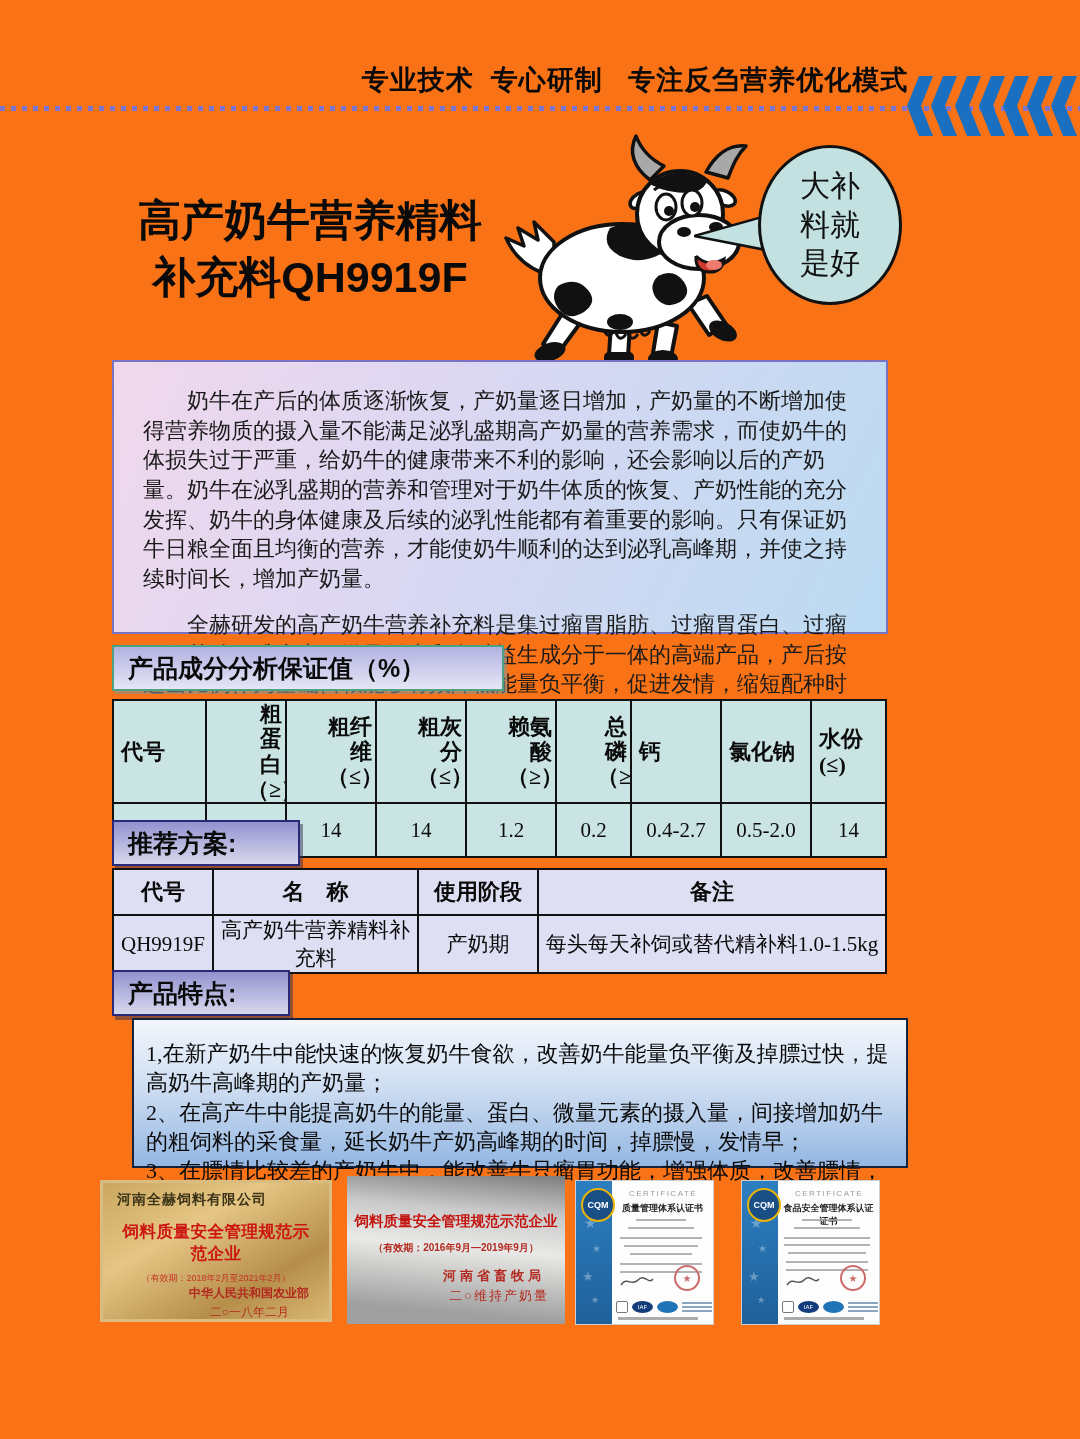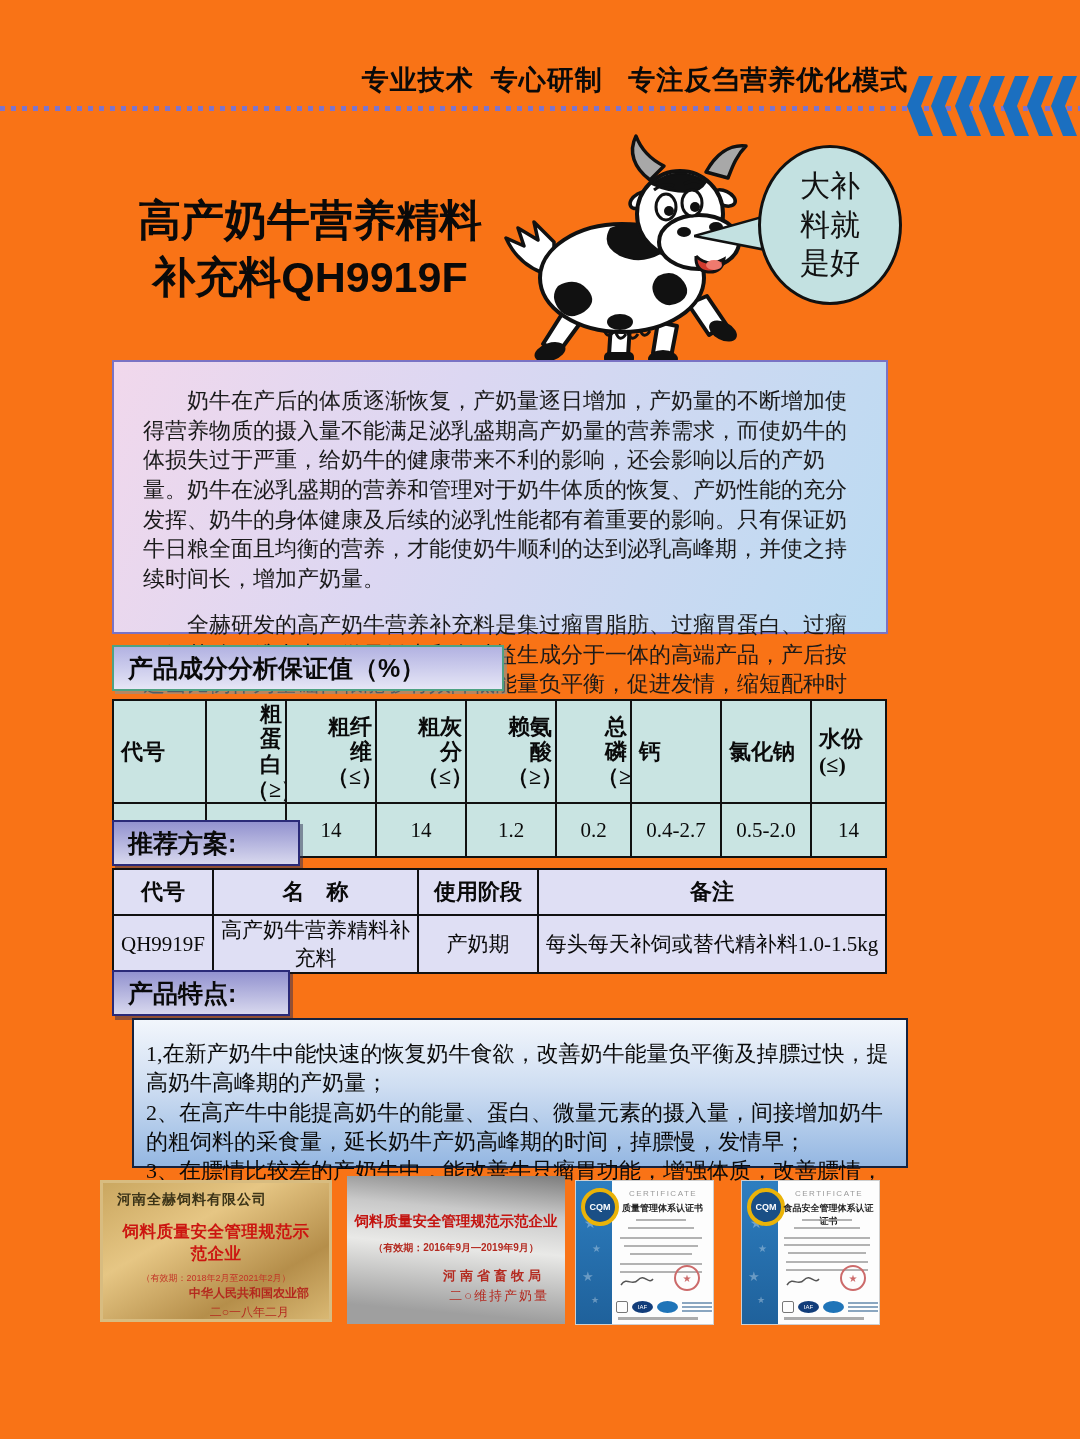--- a/index.html
+++ b/index.html
@@ -76,21 +76,21 @@
   .silver-valid{margin-top:10px;text-align:center;font-size:10px;font-weight:bold;color:#b42a20;}
   .silver-issuer{margin-top:12px;text-align:right;padding-right:14px;font-size:13px;font-weight:bold;
                  letter-spacing:4px;color:#b42a20;}
   .silver-date{margin-top:2px;text-align:right;padding-right:10px;font-size:13px;color:#b42a20;letter-spacing:2px;}
 
   .cert-doc{position:absolute;top:1180px;width:137px;height:143px;background:#fdfdfd;border:1px solid #cfcfcf;}
   .cd1{left:575px;} .cd2{left:741px;}
   .band{position:absolute;left:0;top:0;bottom:0;width:36px;background:linear-gradient(180deg,#2d7ec0,#1f619b);}
   .band span{position:absolute;color:rgba(255,255,255,.32);}
   .cqm{position:absolute;left:5px;top:7px;width:30px;height:30px;border-radius:50%;background:#1a4f86;
-       border:4px solid #eab308;color:#fff;font-size:9px;font-weight:bold;display:flex;align-items:center;justify-content:center;}
+       border:2px solid #eab308;color:#fff;font-size:9px;font-weight:bold;display:flex;align-items:center;justify-content:center;}
   .cert-head{position:absolute;left:40px;top:8px;right:3px;text-align:center;color:#9a9a9a;
              font-size:8px;letter-spacing:1.5px;}
   .cert-title{position:absolute;left:38px;top:21px;right:2px;text-align:center;color:#222;
               font-weight:bold;font-size:9px;}
   .cline{position:absolute;height:2px;background:#9a9a9a;opacity:.75;}
   .seal{position:absolute;right:13px;bottom:33px;width:22px;height:22px;border:2px solid #cc6a6a;border-radius:50%;
         color:#cc6a6a;font-size:10px;display:flex;align-items:center;justify-content:center;}
   .sig{position:absolute;left:44px;bottom:36px;}
   .logo-row{position:absolute;left:40px;bottom:11px;display:flex;gap:4px;align-items:center;}
   .lg-square{width:12px;height:12px;border:1px solid #777;border-radius:2px;box-sizing:border-box;}

